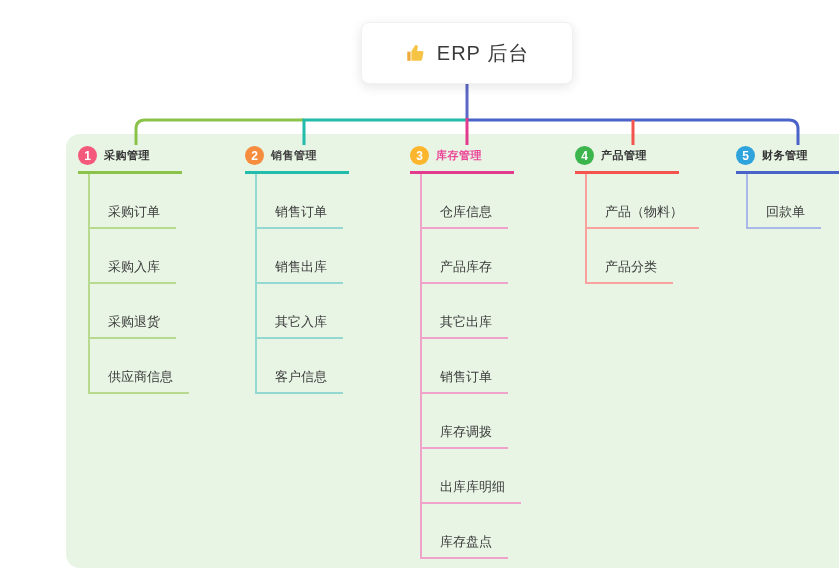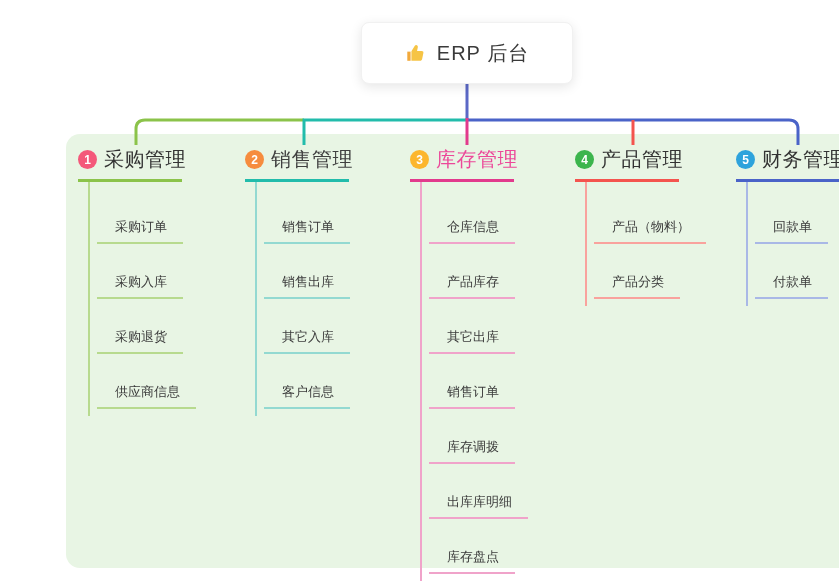--- a/index.html
+++ b/index.html
@@ -33,24 +33,24 @@
   .branch-title {
     width:104px; display:flex; align-items:center; gap:7px;
     padding-bottom:6px; border-bottom:3px solid var(--line,#999);
     cursor:pointer;
   }
   .badge {
     flex:0 0 auto; width:19px; height:19px; border-radius:50%;
     background:var(--badge,#999); color:#fff; font-size:12px; font-weight:bold;
     display:flex; align-items:center; justify-content:center; line-height:1;
   }
-  .branch-label { font-size:20px; font-weight:400; color:#333333; white-space:nowrap; letter-spacing:0.5px; }
+  .branch-label { font-size:11px; font-weight:700; color:#333333; white-space:nowrap; letter-spacing:0.5px; }
 
   ul.children {
-    list-style:none; margin:0 0 0 10px; padding:7px;
+    list-style:none; margin:0 0 0 10px; padding:0;
     border-left:2px solid var(--childline,#ccc);
   }
   ul.children li {
     box-sizing:border-box; height:55px; width:max-content; min-width:70px;
     display:flex; align-items:flex-end;
     padding:0 16px 6px 18px;
     border-bottom:2px solid var(--childline,#ccc);
     font-size:13px; color:#3b3b3b; white-space:nowrap;
     cursor:pointer;
   }
@@ -134,17 +134,16 @@
       </ul>
   </div>
 
   <div class="branch b5" style="--badge: #2ea3dc; --line: #4a63c8; --childline: #a9b8e6;">
     <div class="branch-title">
       <span class="badge" style="color: rgb(255, 255, 255);">5</span>
       <span class="branch-label" style="color: rgb(51, 51, 51);">财务管理</span>
     </div>
     <ul class="children">
         <li>回款单</li>
-        <li>付款单</li>
       </ul>
   </div>
 
 </div>
 
 </body></html>

